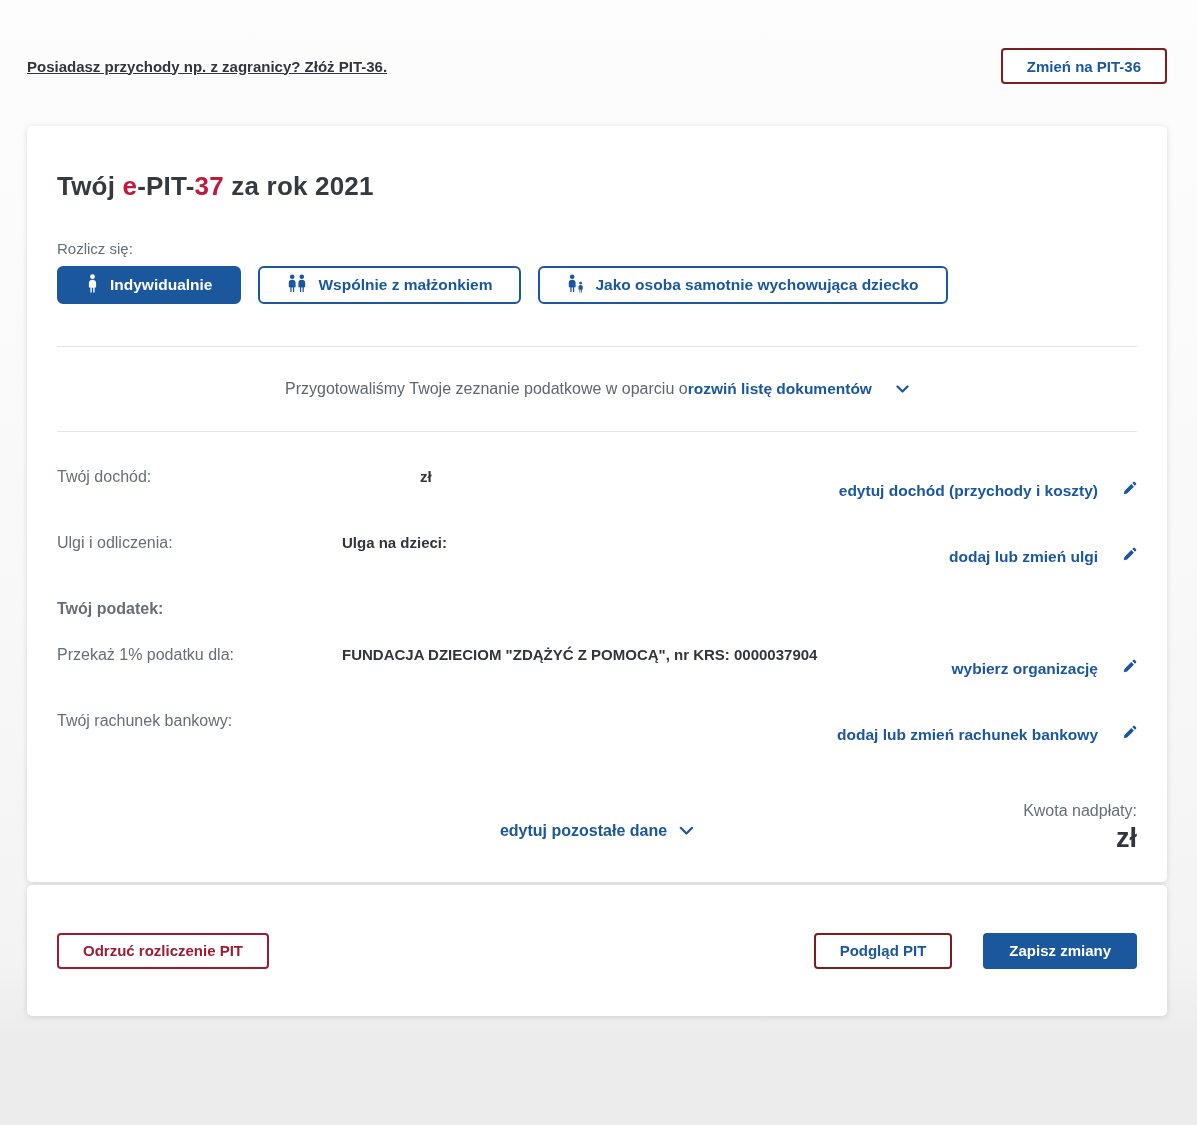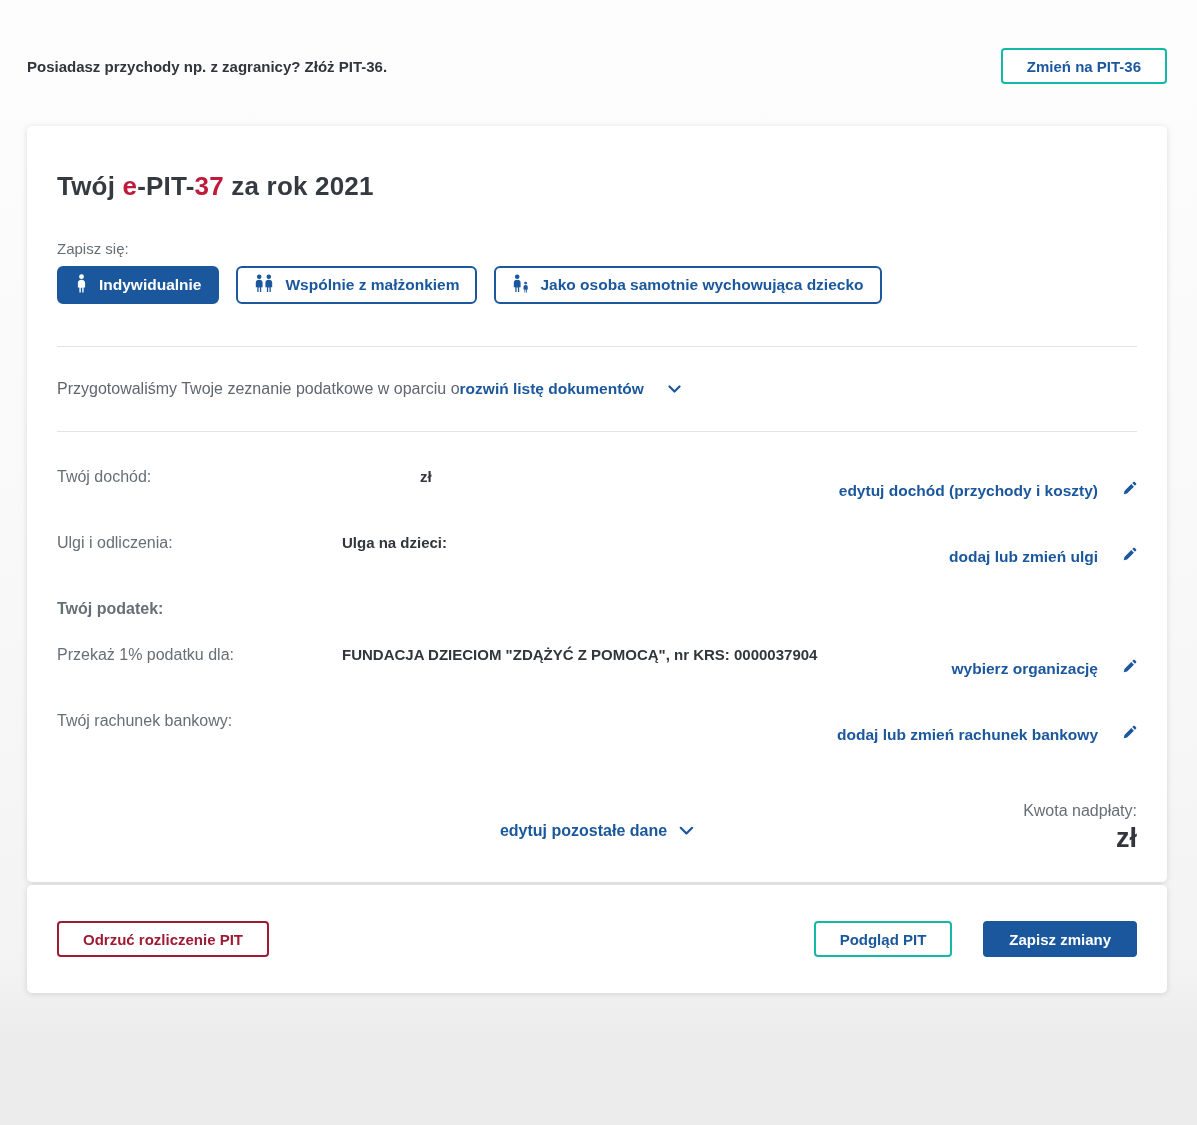--- a/index.html
+++ b/index.html
@@ -12,54 +12,54 @@
   .page { width:1197px; padding:0 30px 0 27px; }
 
   h1.page-title {
     margin:33px 0 0 -2px;
     font-size:40px; font-weight:700; letter-spacing:-0.5px; color:#32363c;
   }
 
   .prompt-row {
     margin-top:48px; display:flex; align-items:center; justify-content:space-between;
   }
-  .prompt-text { font-size:15px; font-weight:700; color:#32363c; }
+  .prompt-text { font-size:15px; font-weight:700; color:#32363c;text-decoration:underline; }
 
   .btn {
     display:inline-flex; align-items:center; justify-content:center;
     border-radius:4px; font-weight:700; font-size:15px;
     font-family:inherit; cursor:pointer; white-space:nowrap;
     height:36px; padding:0 24px; background:#fff;
   }
-  .btn-outline-blue { border:2px solid #14b8a6; color:#1a579c; }
+  .btn-outline-blue { border:2px solid #7f1d1d; color:#1a579c; }
   .btn-fill-blue   { border:2px solid #1a579c; background:#1a579c; color:#fff; }
   .btn-outline-red { border:2px solid #9e1b34; color:#9e1b34; }
 
   .card {
     margin-top:42px; background:#fff; border-radius:5px;
     box-shadow:0 1px 6px rgba(0,0,0,.13);
   }
   .card-inner { padding:0 30px; }
 
   .card-title { padding-top:45px; font-size:26px; font-weight:700; color:#343a40; letter-spacing:.2px;}
   .card-title .accent { color:#c01a3a; }
 
   .filing-label { margin-top:38px; font-size:15px; color:#666e76; }
 
   .filing-row { margin-top:9px; display:flex; gap:17px; }
   .seg-btn {
-    height:38px; border-radius:6px; gap:11px; padding:0 16px; font-size:15.5px;
+    height:38px; border-radius:6px; gap:11px; padding:0 27px; font-size:15.5px;
     display:inline-flex; align-items:center; font-weight:700; cursor:pointer;
     font-family:inherit; background:#fff; border:2px solid #1a579c; color:#1a579c; white-space:nowrap;
   }
   .seg-btn.selected { background:#1a579c; color:#fff; }
   .seg-btn svg { flex:0 0 auto; }
 
   .prepared-band {
-    margin-top:42px; height:86px; display:flex; align-items:center; justify-content:flex-start;
+    margin-top:42px; height:86px; display:flex; align-items:center; justify-content:center;
     border-top:1px solid #e4e4e4; border-bottom:1px solid #e4e4e4;
   }
   .prepared-text { font-size:16px; color:#5f6670; }
 
   .link {
     color:#1a579c; font-weight:700; font-size:15.5px; text-decoration:none;
     display:inline-flex; align-items:center; gap:24px; cursor:pointer; white-space:nowrap;
   }
   .link svg { flex:0 0 auto; }
 
@@ -70,21 +70,21 @@
   .row-value { flex:1 1 auto; font-size:15px; font-weight:700; color:#32363c; white-space:nowrap; }
   .row-value.indent { padding-left:78px; }
   .row-action { margin-left:auto; padding-top:13px; }
 
   .overpay-block { position:relative; margin-top:40px; padding-bottom:28px; text-align:right; }
   .overpay-label { font-size:16px; color:#666e76; }
   .overpay-value { margin-top:3px; font-size:27px; font-weight:700; color:#32363c; }
   .edit-other { position:absolute; left:50%; transform:translateX(-50%); bottom:42px; font-size:16px; gap:12px;}
 
   .footer-bar {
-    margin-top:3px; height:108px; background:#fff; border-radius:5px;
+    margin-top:3px; height:131px; background:#fff; border-radius:5px;
     box-shadow:0 1px 6px rgba(0,0,0,.13);
     display:flex; align-items:center; justify-content:space-between; padding:0 30px;
   }
   .footer-right { display:flex; align-items:center; gap:31px; }
 </style>
 </head>
 <body>
 
 <div class="page">
 
@@ -94,21 +94,21 @@
     <button class="btn btn-outline-blue">Zmień na PIT-36</button>
   </div>
 
   <div class="card">
     <div class="card-inner">
 
       <div class="card-title">
         <span>Twój </span><span class="accent">e</span><span>-PIT-</span><span class="accent">37</span><span> za rok 2021</span>
       </div>
 
-      <div class="filing-label">Zapisz się:</div>
+      <div class="filing-label">Rozlicz się:</div>
 
       <div class="filing-row">
         <button class="seg-btn selected">
           <span>
             <svg width="13" height="19" viewBox="0 0 12 19" fill="currentColor">
                 <circle cx="6" cy="2.7" r="2.4"></circle>
                 <path d="M6 5.8c2.3 0 3.6 1.3 3.6 3.3v4.5H8.1v5H6.7v-4.8H5.3v4.8H3.9v-5H2.4V9.1c0-2 1.3-3.3 3.6-3.3z"></path>
               </svg>
           </span>
           <span>Indywidualnie</span>

